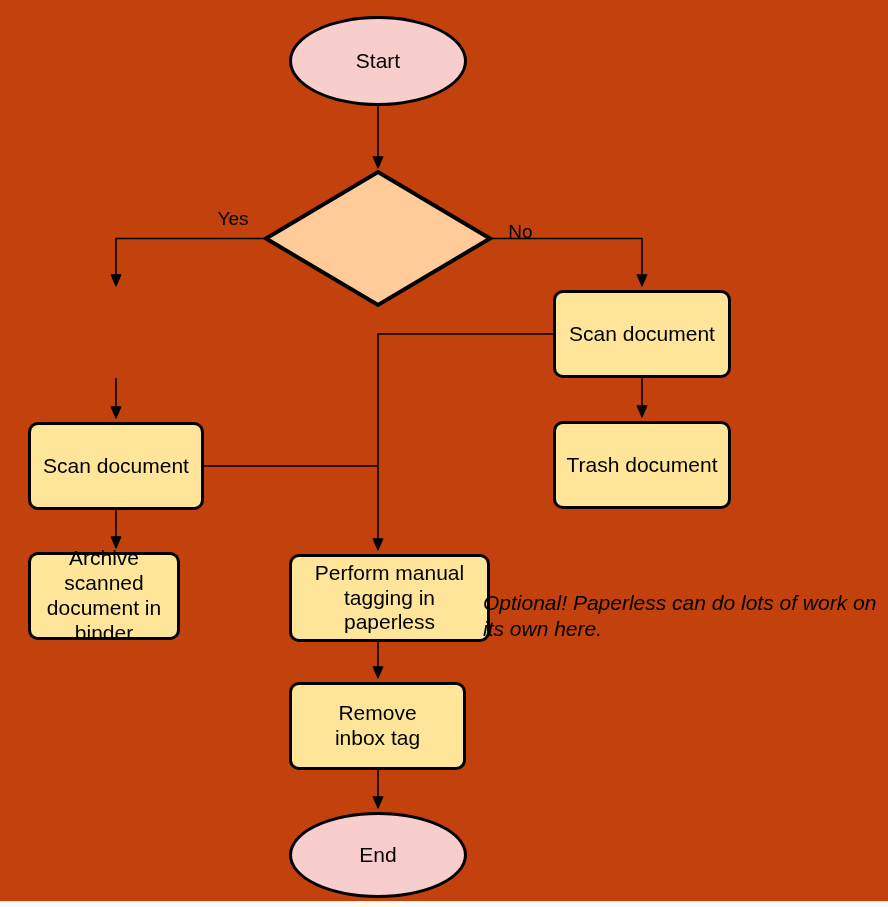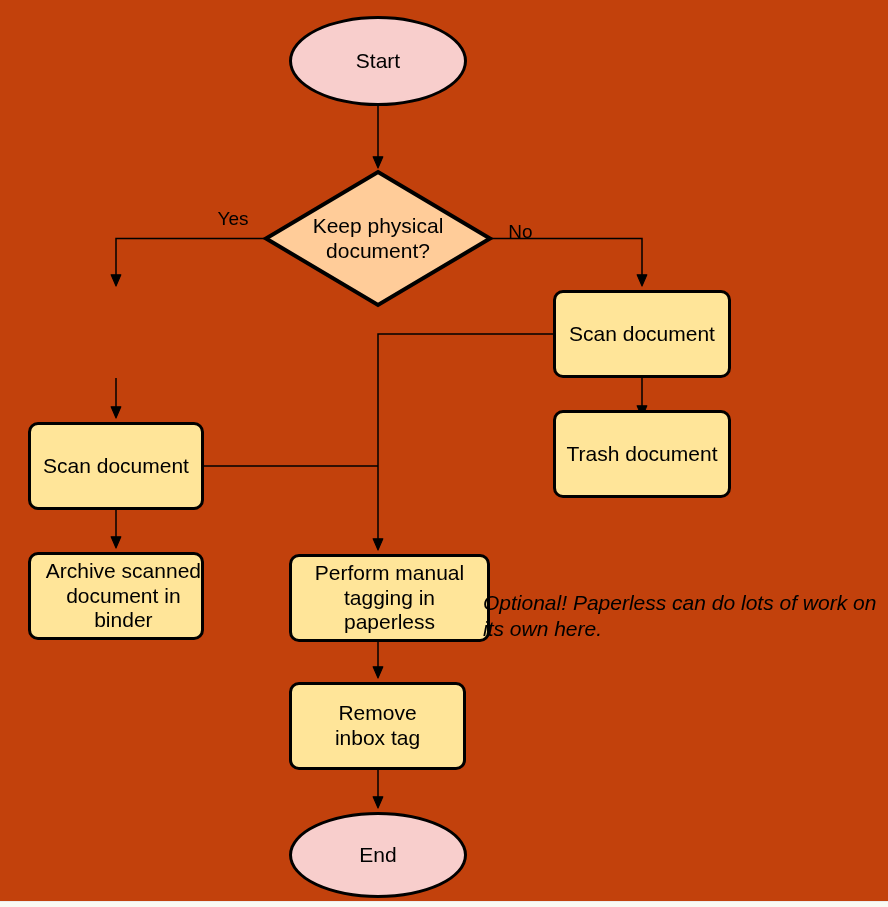--- a/index.html
+++ b/index.html
@@ -85,23 +85,23 @@
     width: 888px;
     height: 6px;
     background: #fafaf3;
     border-top: 1px solid #ececec;
   }
 
   
   .n-start      { left: 289px; top: 16px;  width: 178px; height: 90px; }
   .n-write-asn  { left: 28px;  top: 290px; width: 176px; height: 88px; }
   .n-scan-left  { left: 28px;  top: 422px; width: 176px; height: 88px; }
-  .n-archive    { left: 28px;  top: 552px; width: 176px; height: 88px; justify-content: flex-end; }
+  .n-archive    { left: 28px;  top: 552px; width: 152px; height: 88px; }
   .n-scan-right { left: 553px; top: 290px; width: 178px; height: 88px; }
-  .n-trash      { left: 553px; top: 410px; width: 178px; height: 88px; }
+  .n-trash      { left: 553px; top: 421px; width: 178px; height: 88px; }
   .n-tagging    { left: 289px; top: 554px; width: 201px; height: 88px; }
   .n-remove     { left: 289px; top: 682px; width: 177px; height: 88px; }
   .n-end        { left: 289px; top: 812px; width: 178px; height: 86px; }
   .n-decision   { left: 266px; top: 172px; width: 224px; height: 133px; }
   .lbl-yes      { left: 208px; top: 208px; width: 50px; }
   .lbl-no       { left: 498px; top: 221px; width: 45px; }
   .note         { left: 483px; top: 590px; width: 450px; }
 </style>
 </head>
 <body>
@@ -128,24 +128,20 @@
     <path class="connector" d="M378,642 L378,677" marker-end="url(#arrow)"></path>
     <path class="connector" d="M378,770 L378,807" marker-end="url(#arrow)"></path>
 
     <polygon points="378,172 490,238.5 378,305 266,238.5" style="fill: var(--decision-fill, #FFCC99); stroke: var(--stroke, #000000); stroke-width: 4;"></polygon>
   </svg>
 
   <div class="node terminal n-start">
     <span>Start</span>
   </div>
 
-  <div class="diamond-label n-decision">
-    <span>Keep physical
-document?</span>
-  </div>
 
   <div class="edge-label lbl-yes">Yes</div>
   <div class="edge-label lbl-no">No</div>
 
 
   <div class="node process n-scan-left">
     <span>Scan document</span>
   </div>
 
   <div class="node process n-archive">

